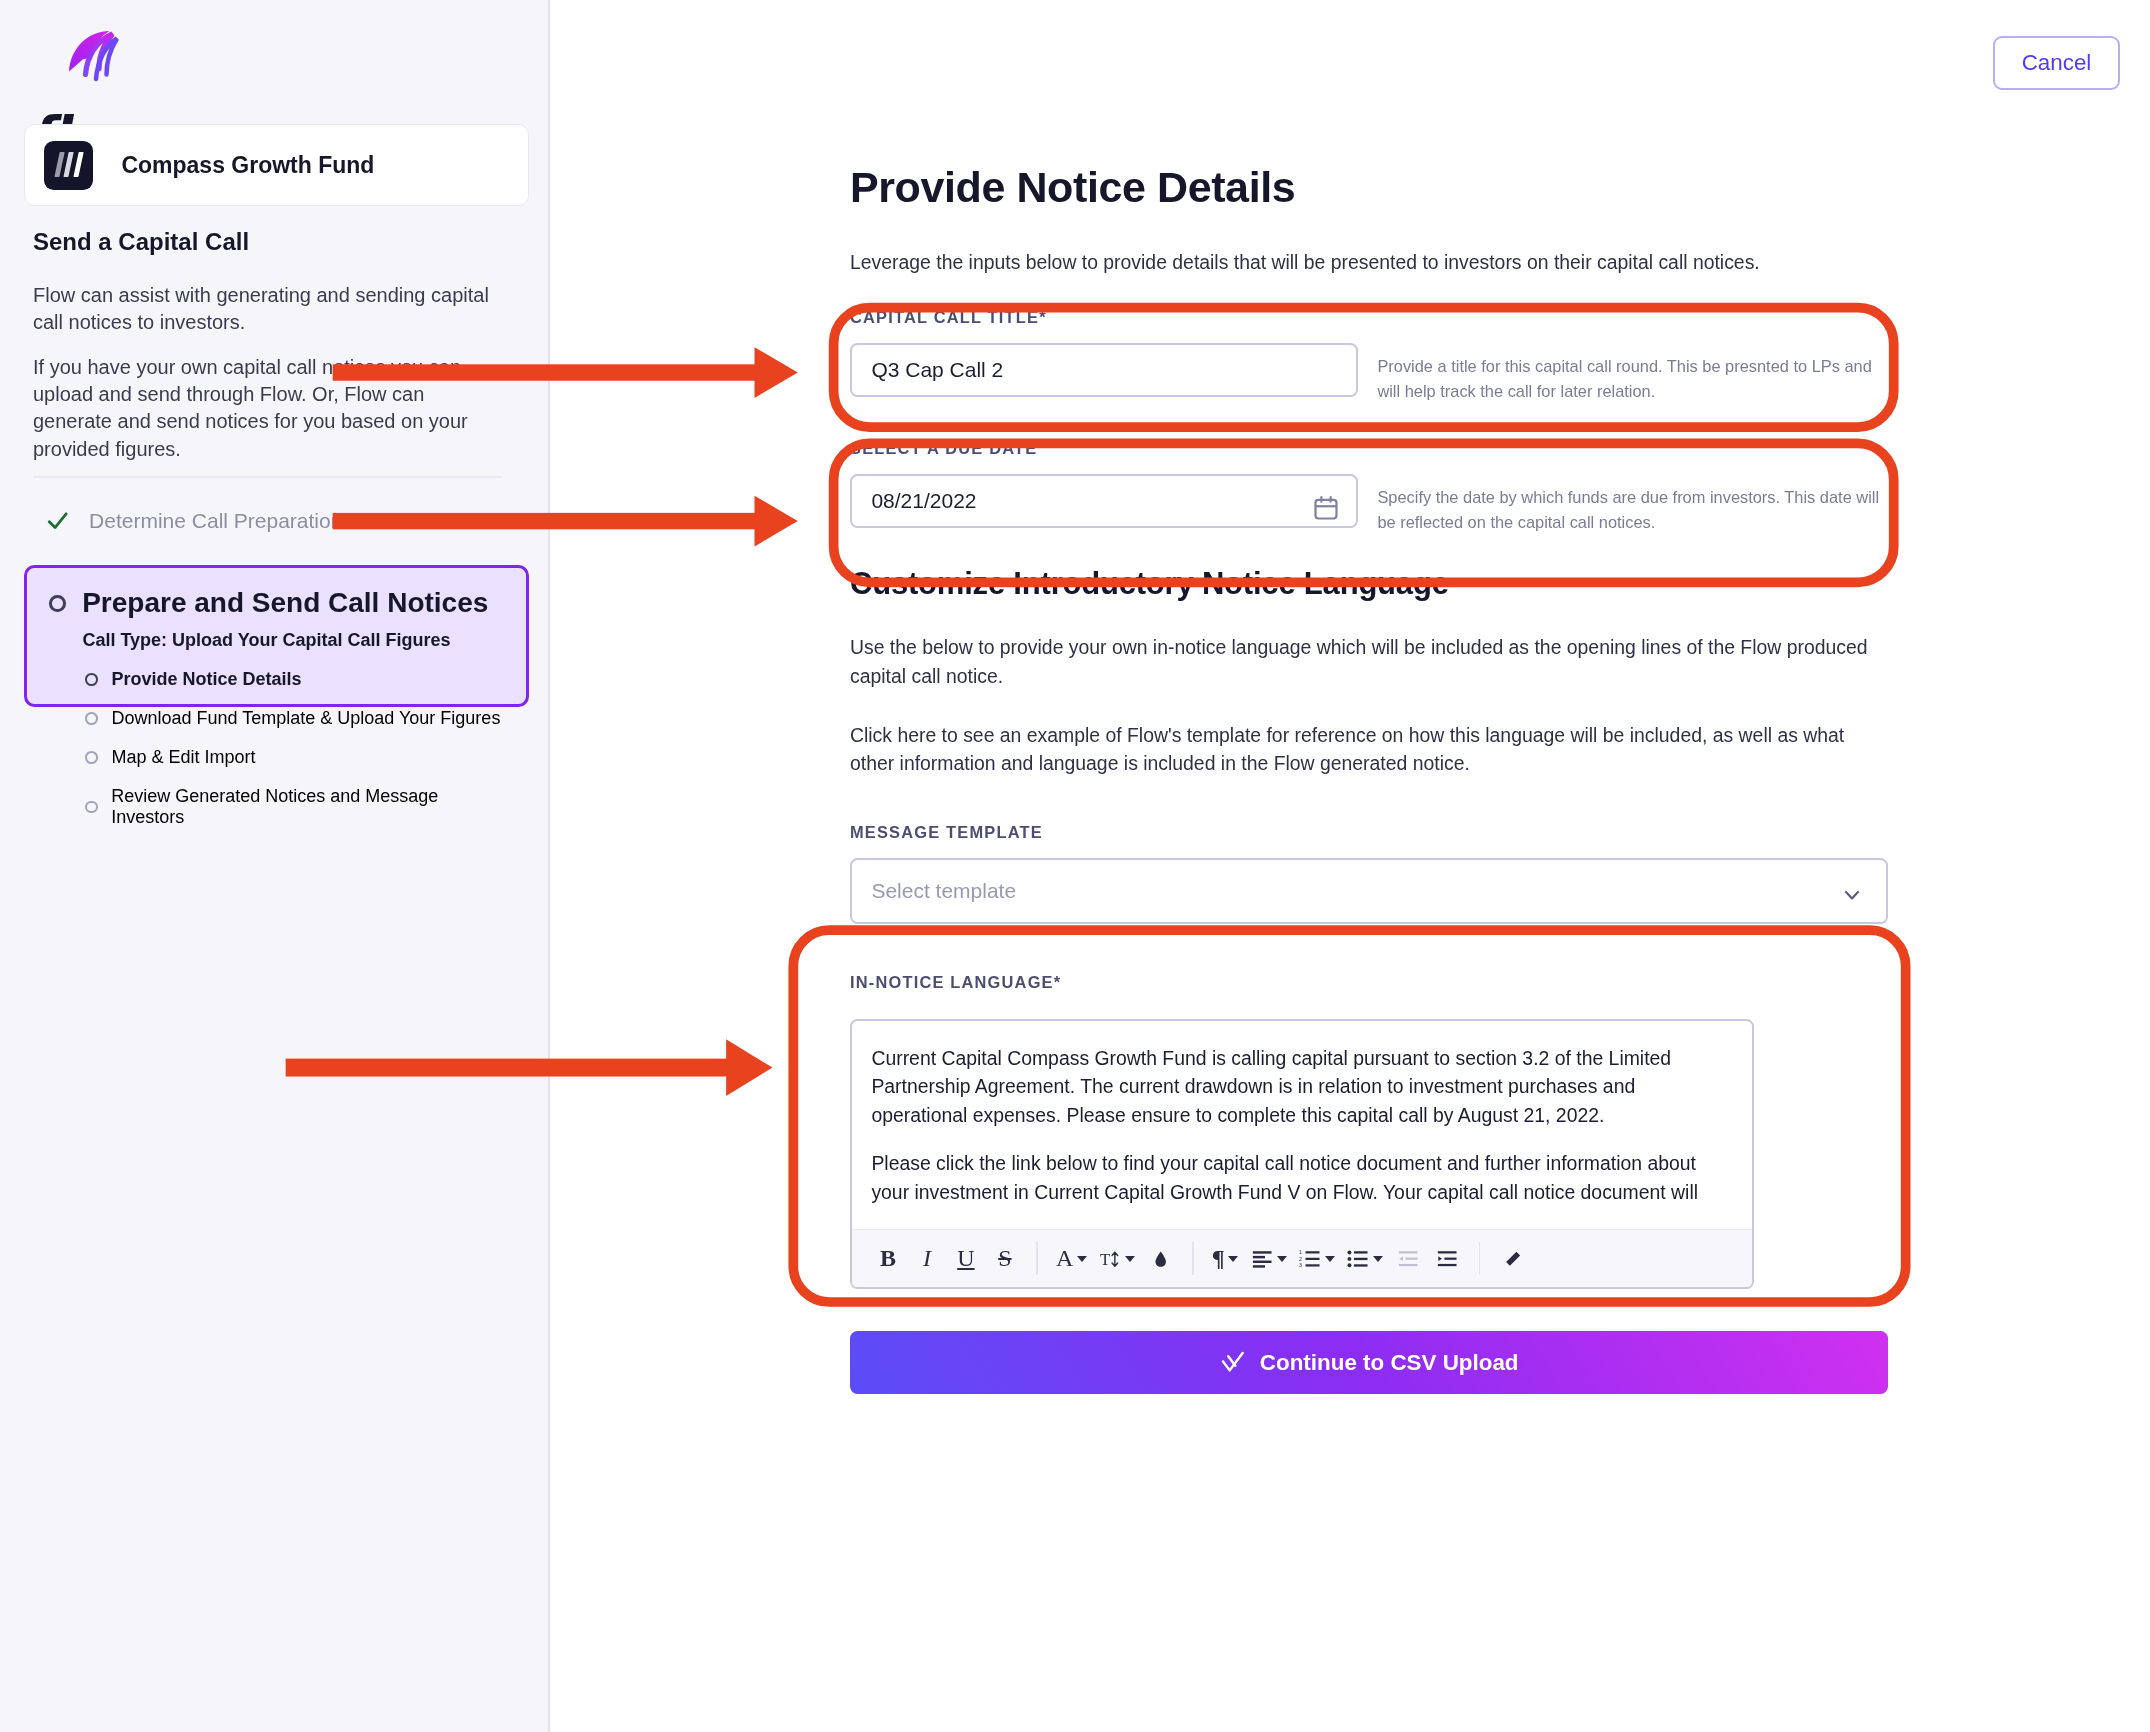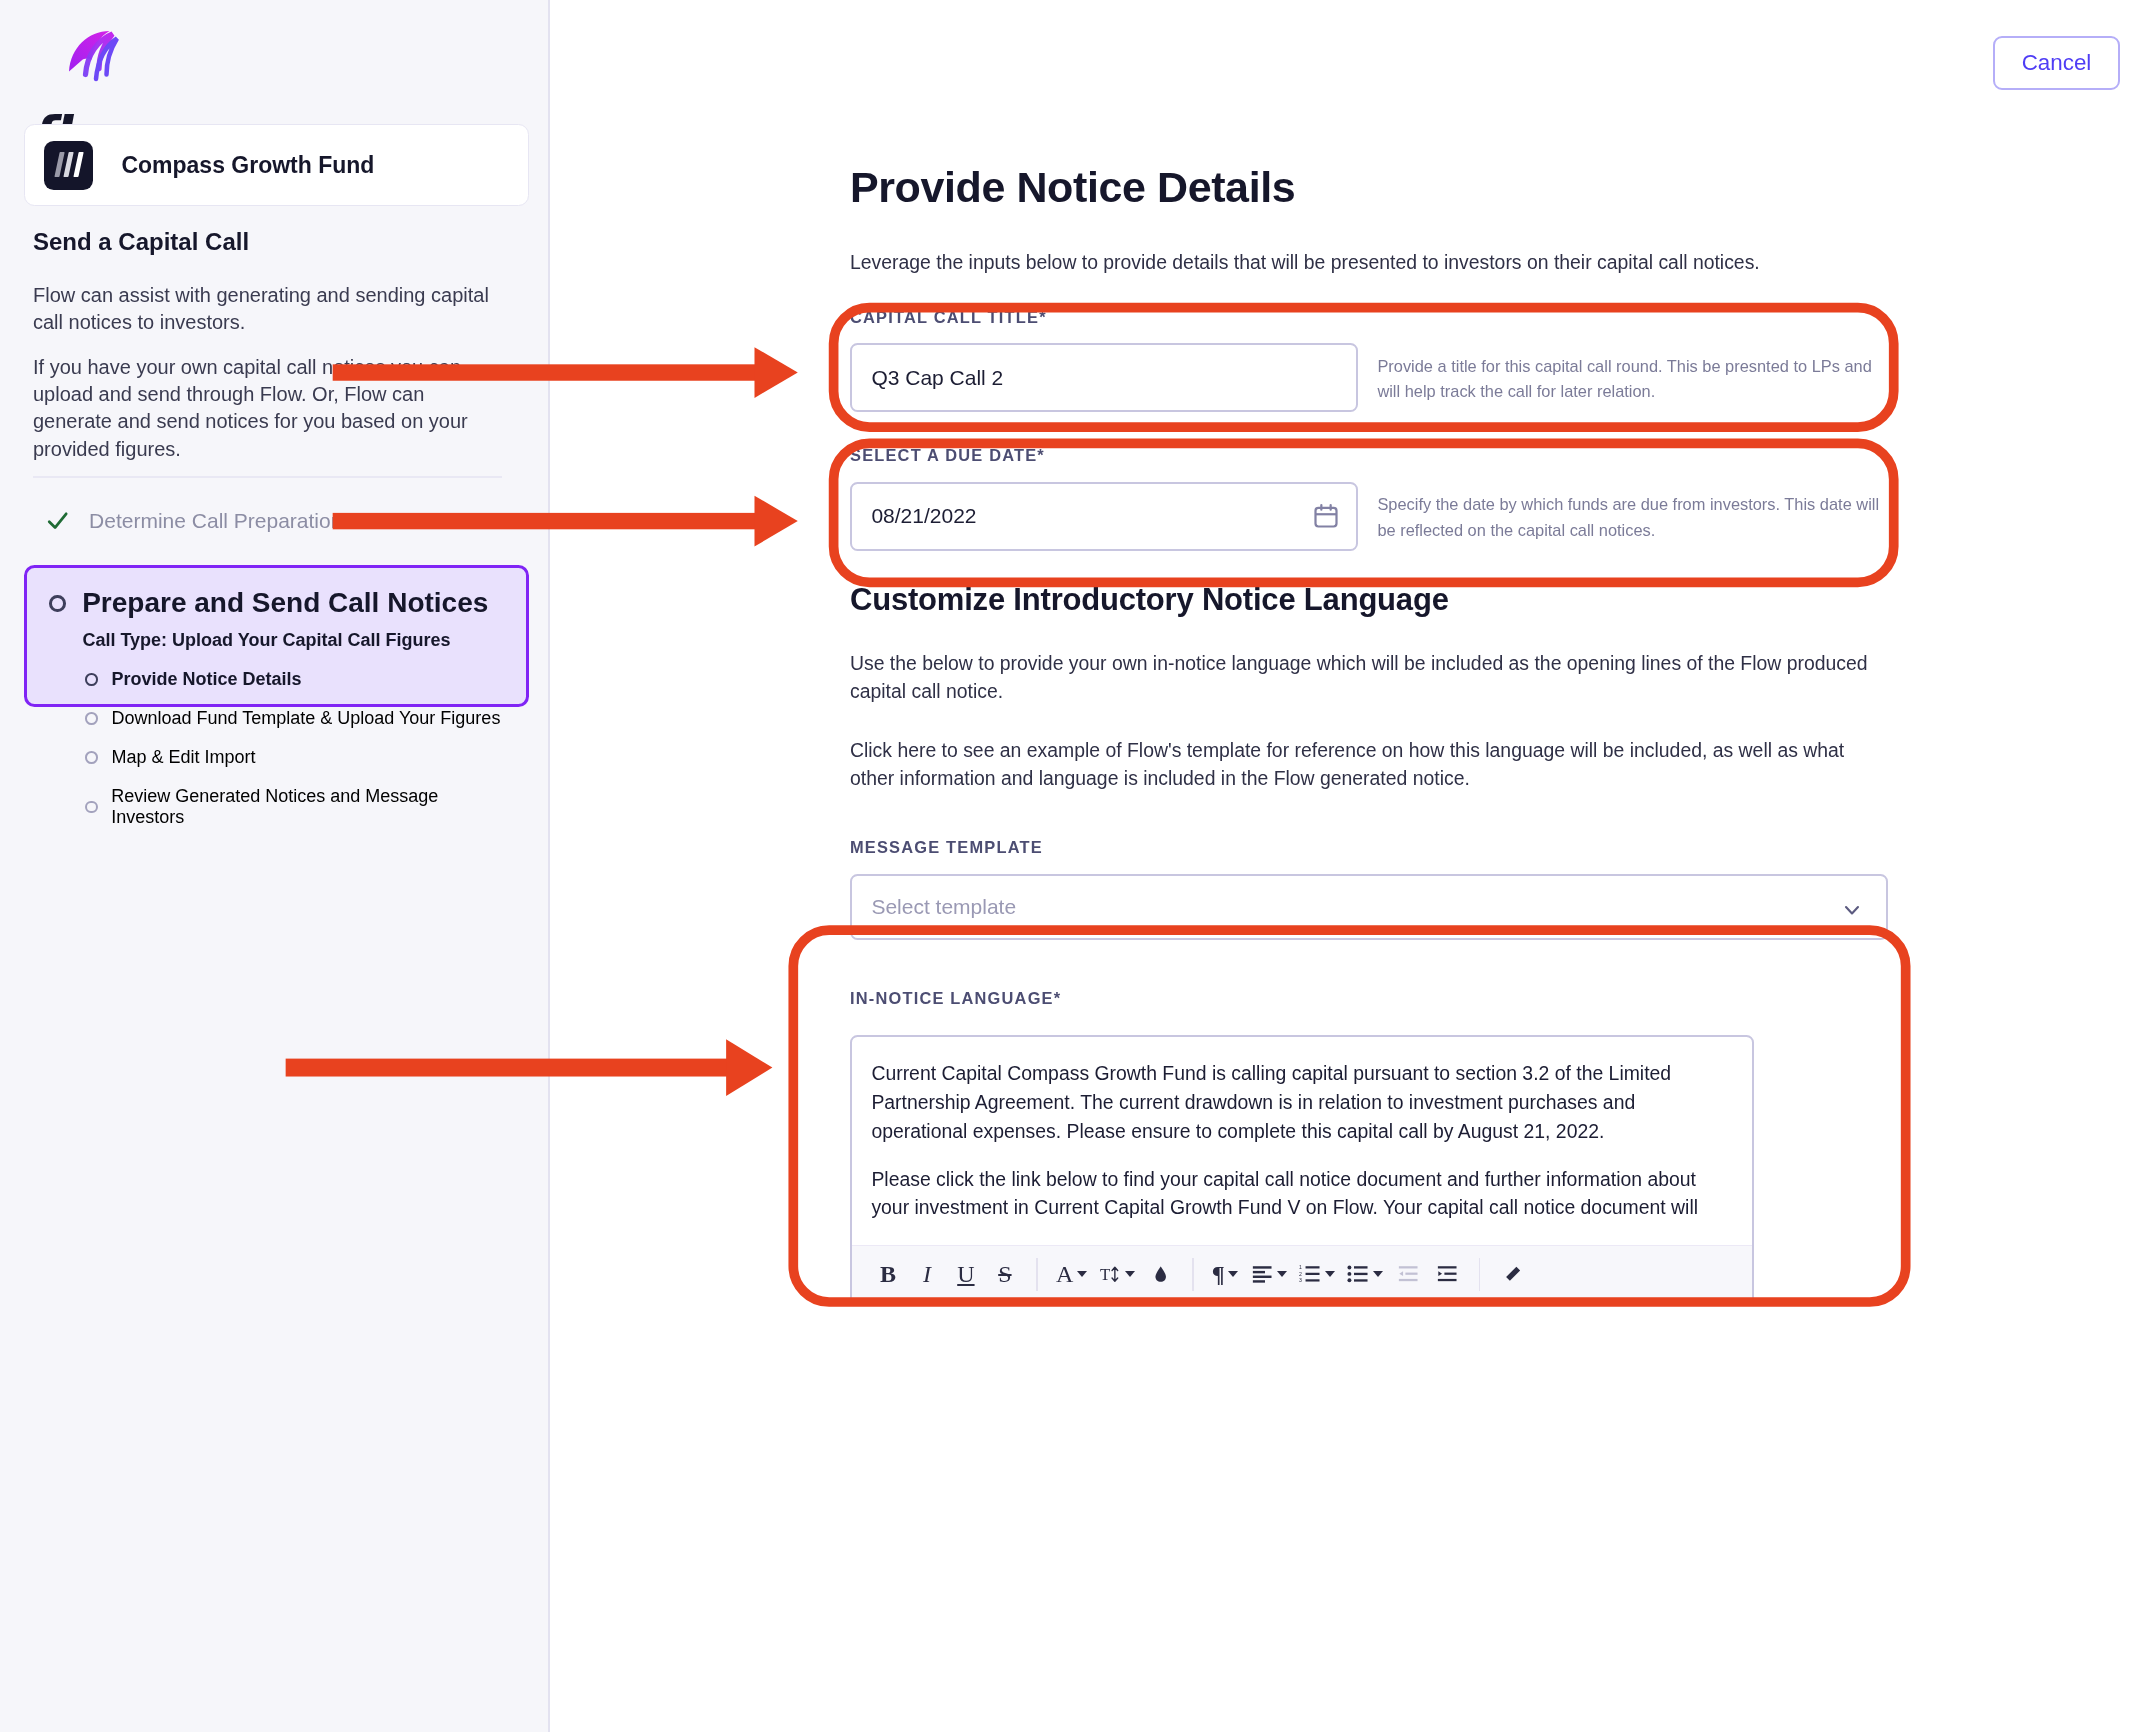--- a/index.html
+++ b/index.html
@@ -70,21 +70,21 @@
     color: #4f3df5; font-size: 22.4px; font-weight: 400; cursor: pointer;
   }
   #main { position: absolute; left: 850px; top: 0; width: 1060px; }
   #page-title { margin-top: 163px; font-size: 43px; font-weight: 700; color: #16172b; letter-spacing: -0.4px; }
   #page-sub { margin-top: 39px; font-size: 19.4px; color: #2f3046; }
 
   .field-block { margin-top: 34px; }
   .field-label { font-size: 16.4px; font-weight: 700; letter-spacing: 1.2px; color: #4c4d72; text-transform: uppercase; }
   .field-row { display: flex; align-items: flex-start; gap: 19.4px; margin-top: 16.4px; }
   .tb {
-    width: 508px; height: 69px; border: 2.2px solid #c8c6e0; border-radius: 7.5px;
+    width: 508px; height: 54px; border: 2.2px solid #c8c6e0; border-radius: 7.5px;
     background: #fff; font-family: inherit; font-size: 21px; color: #1c1d33;
     padding: 0 19.4px; outline: none;
   }
   .tb.with-ico { padding-right: 60px; }
   .tb-wrap { position: relative; }
   .cal-ico { position: absolute; right: 18px; top: 20px; width: 28px; height: 28px; pointer-events: none; }
   .helper { width: 515px; font-size: 16.4px; line-height: 1.55; color: #7b7b98; padding-top: 10.5px; }
 
   #sec2-title { margin-top: 31px; font-size: 31px; font-weight: 700; color: #16172b; letter-spacing: -0.2px; }
   .body-para { margin-top: 31px; width: 1031px; font-size: 19.4px; line-height: 1.45; color: #2f3046; }
@@ -329,20 +329,27 @@
         <div class="tb-sep"></div>
 
         <div class="tb-btn">
           <svg width="22.4" height="19.4" viewBox="0 0 24 20">
               <path d="M16.5 2.5 L20.5 6.5 L9.5 17.5 L5.5 13.5 Z" fill="#2b2c42"></path>
             </svg>
         </div>
       </div>
     </div>
 
+    <button id="continue-btn">
+      <svg class="chk-ico" viewBox="0 0 24 24">
+        <path d="M3.5 11 L9.5 19 L21 3.5" fill="none" stroke="#ffffff" stroke-width="2.2" stroke-linecap="round" stroke-linejoin="round"></path>
+        <path d="M8.2 6.5 L14.5 14.8" fill="none" stroke="#ffffff" stroke-width="2.2" stroke-linecap="round"></path>
+      </svg>
+      <span>Continue to CSV Upload</span>
+    </button>
   </main>
 
   <svg id="annots" viewBox="0 0 2880 2320">
     <g fill="#e8421f">
 
       <g>
         <rect x="445" y="488" width="590" height="22"></rect>
         <path d="M1010 465 L1068 499 L1010 533 Z"></path>
       </g>
 

